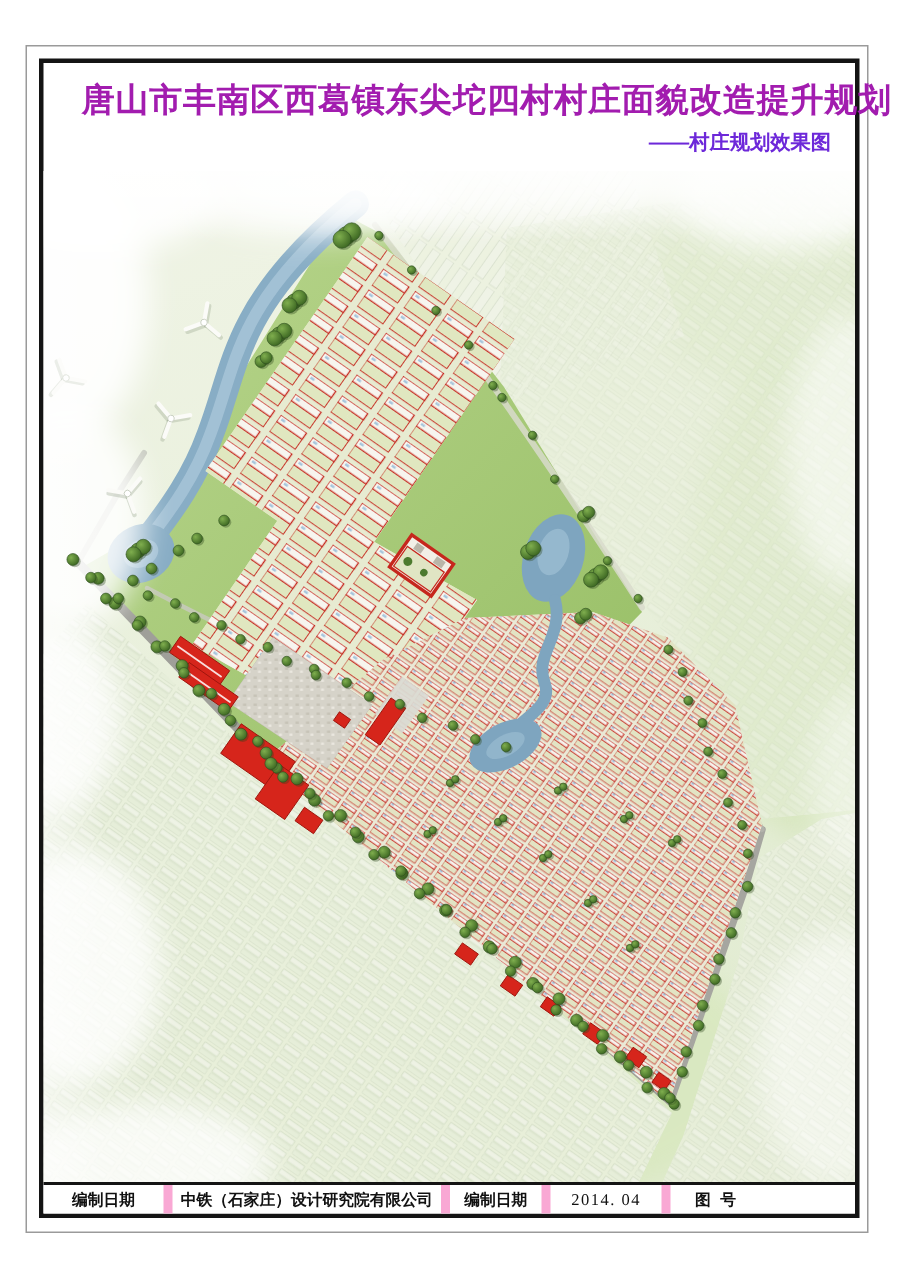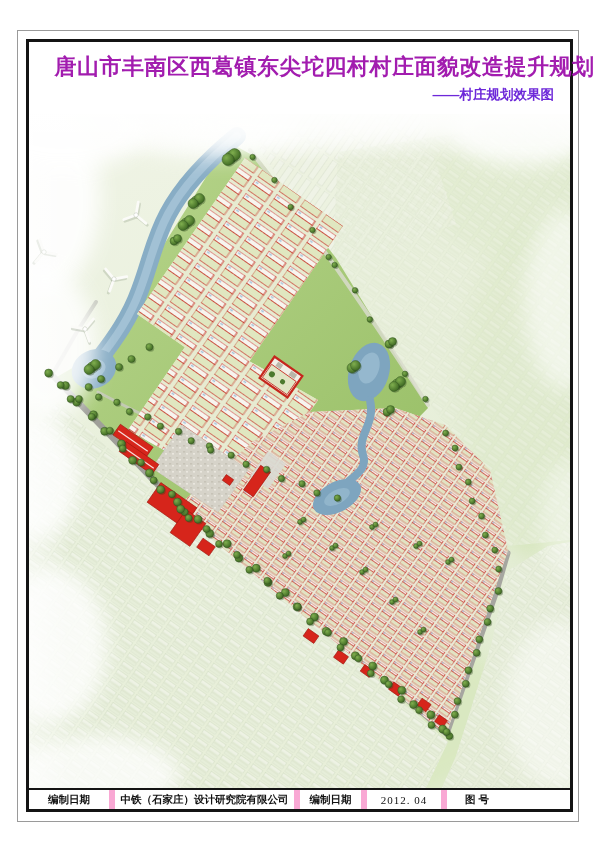--- a/index.html
+++ b/index.html
@@ -8,21 +8,21 @@
   #outer-frame{position:absolute;left:17px;top:30px;width:560px;height:790px;border:1px solid #9a9a9a;}
   #inner-frame{position:absolute;left:26px;top:39px;width:547px;height:773px;border:3px solid #141414;box-sizing:border-box;background:#ffffff;}
   #sheet-title{position:absolute;left:0;top:10px;width:100%;text-align:center;font-size:22px;font-weight:700;color:#a21caf;letter-spacing:0.5px;white-space:nowrap;margin-left:25px;}
   #sheet-subtitle{position:absolute;right:16px;top:44px;font-size:13.5px;font-weight:700;color:#6d28d9;}
   #map-wrap{position:absolute;left:0;top:72px;width:541px;height:674px;overflow:hidden;}
   #map-svg{display:block;width:541px;height:674px;}
   #title-block{position:absolute;left:0;bottom:0;width:541px;height:19px;border-top:2px solid #141414;display:flex;align-items:stretch;background:#fff;}
   .tb-cell{display:flex;align-items:center;justify-content:center;font-size:10.5px;font-weight:700;color:#111;box-sizing:border-box;white-space:nowrap;overflow:hidden;}
   .tb-cell + .tb-cell{border-left:6px solid #f9a8d4;}
   .tb-serif{font-family:"Liberation Serif",serif;font-weight:400;font-size:11px;letter-spacing:1px;}
-  .tb-c0{width:80px;} .tb-c1{width:185px;} .tb-c2{width:67px;} .tb-c3{width:80px;} .tb-c4{width:66px;} .tb-c5{width:63px;margin-top:24px;}
+  .tb-c0{width:80px;} .tb-c1{width:185px;} .tb-c2{width:67px;} .tb-c3{width:80px;} .tb-c4{width:66px;font-family:Liberation Mono, monospace;} .tb-c5{width:63px;margin-top:24px;}
 </style>
 </head>
 <body>
 
 <div id="sheet">
   <div id="outer-frame"></div>
   <div id="inner-frame">
     <div id="sheet-title">唐山市丰南区西葛镇东尖坨四村村庄面貌改造提升规划</div>
     <div id="sheet-subtitle">——村庄规划效果图</div>
 
@@ -548,18 +548,18 @@
               <circle cx="0" cy="0" r="2.2" fill="#ffffff" stroke="#c9cfc2" stroke-width="0.6"></circle>
             </g>
           </g>
       </svg>
     </div>
 
     <div id="title-block">
       <div class="tb-cell tb-c0">编制日期</div>
       <div class="tb-cell tb-c1">中铁（石家庄）设计研究院有限公司</div>
       <div class="tb-cell tb-c2">编制日期</div>
-      <div class="tb-cell tb-c3 tb-serif">2012. 04</div>
+      <div class="tb-cell tb-c3 tb-serif">2014. 04</div>
       <div class="tb-cell tb-c4">图 号</div>
       <div class="tb-cell tb-c5 tb-serif">17</div>
     </div>
   </div>
 </div>
 
 </body></html>

